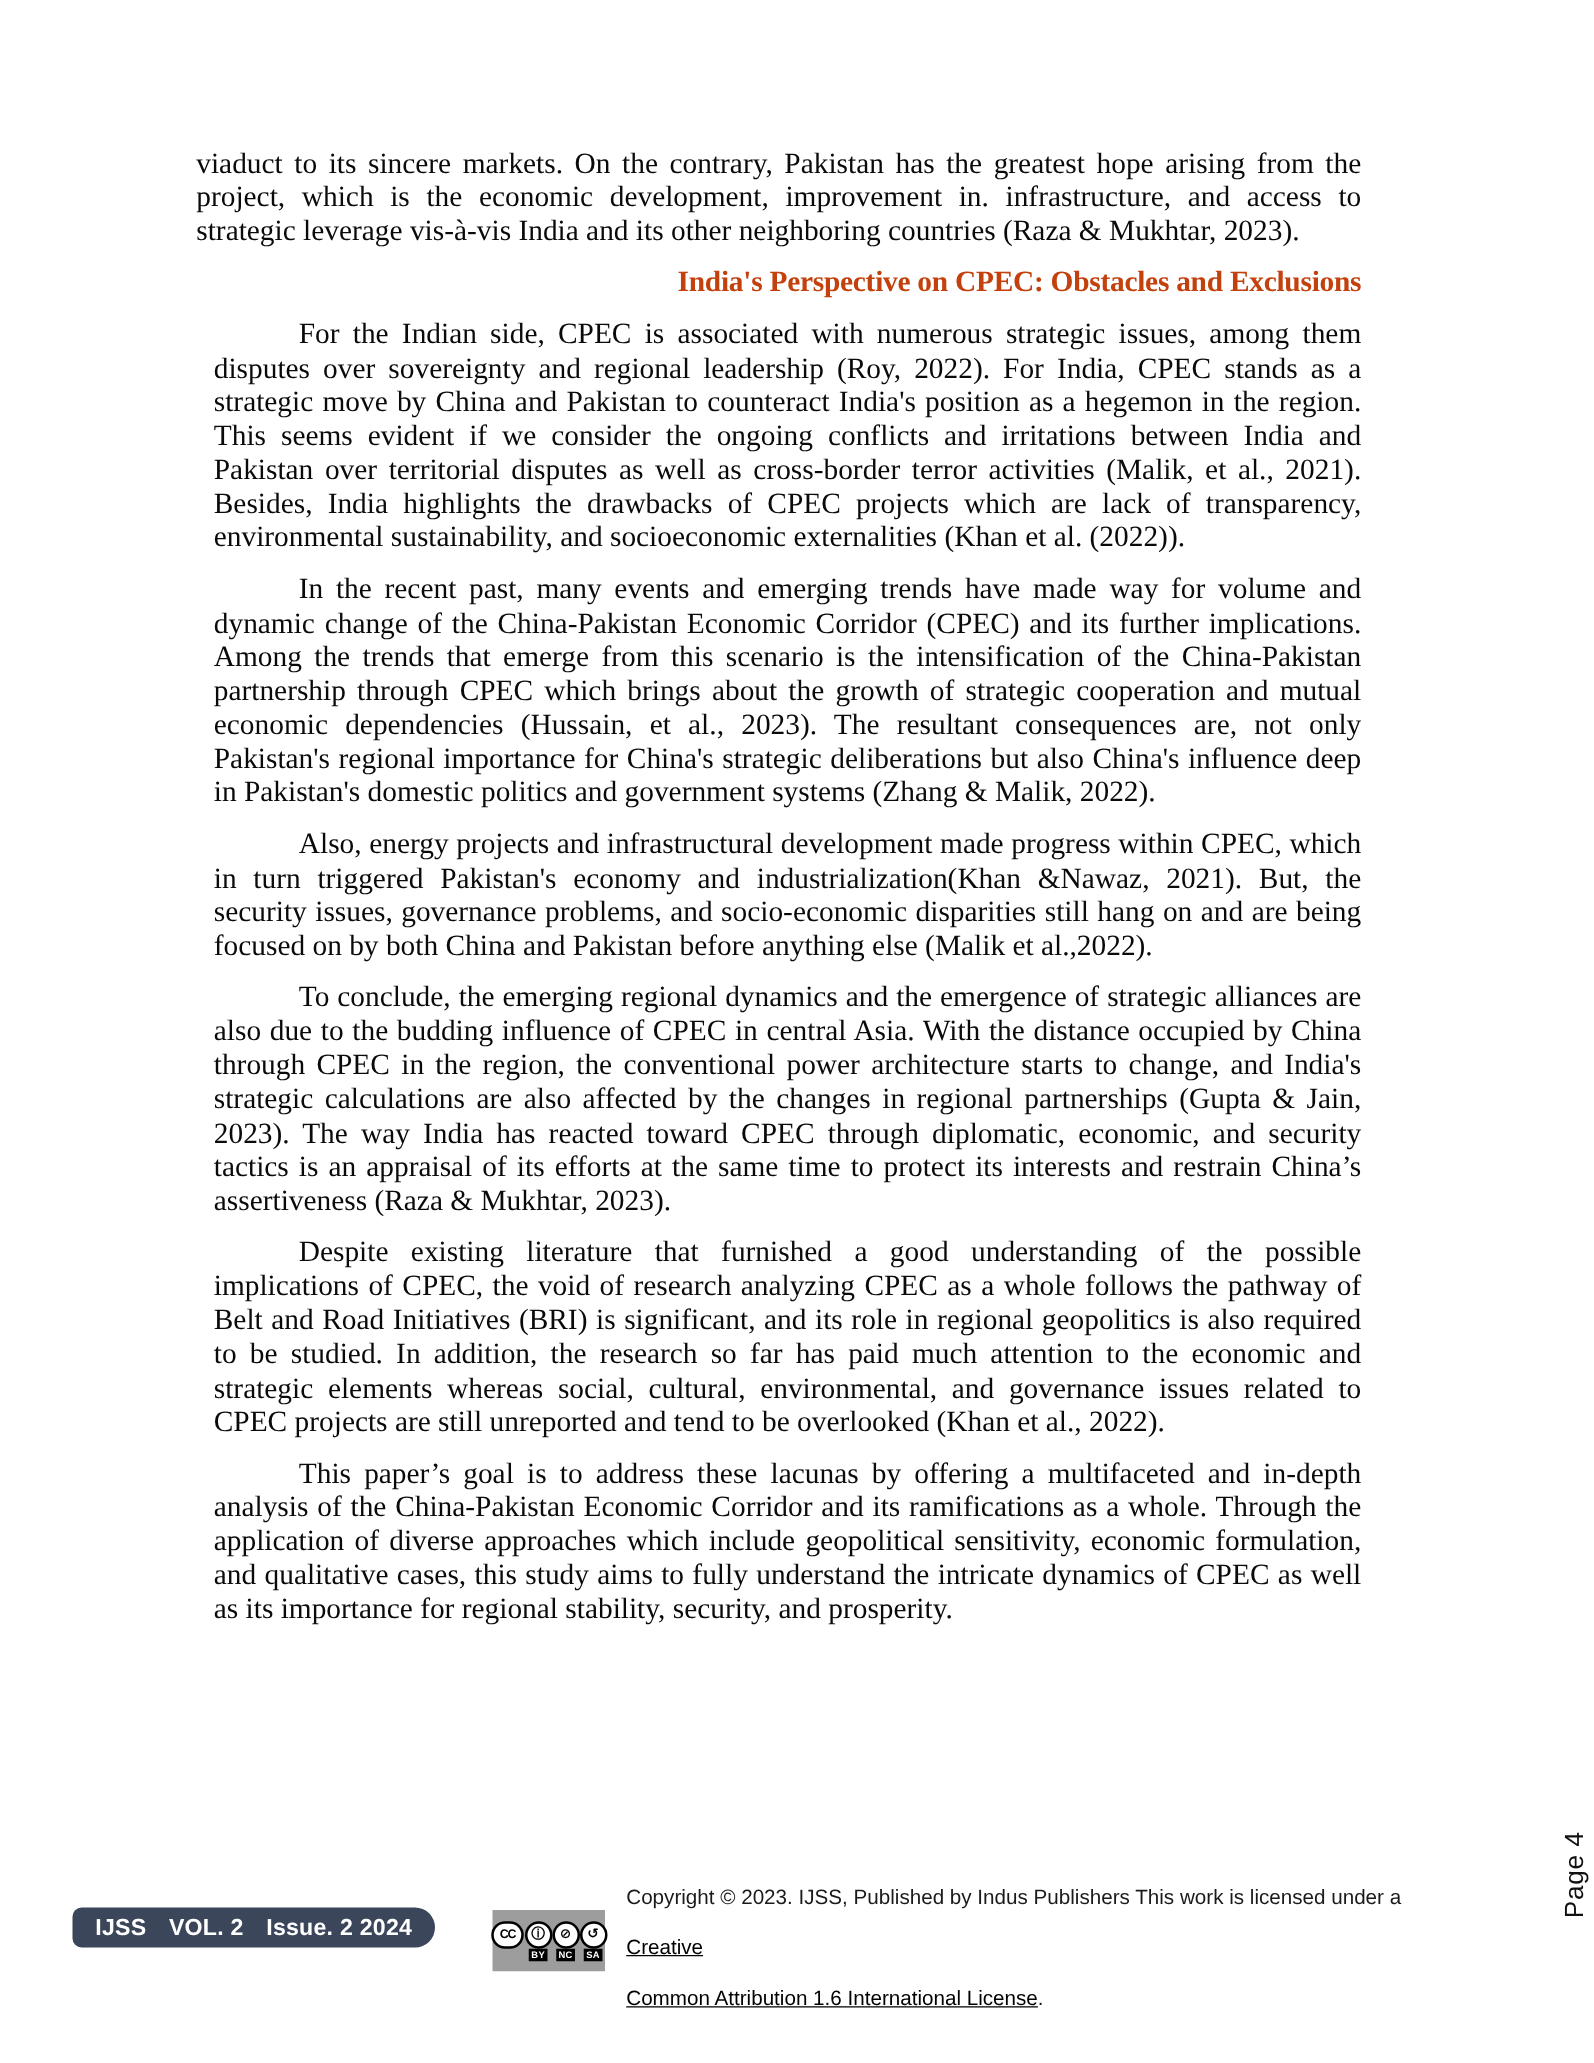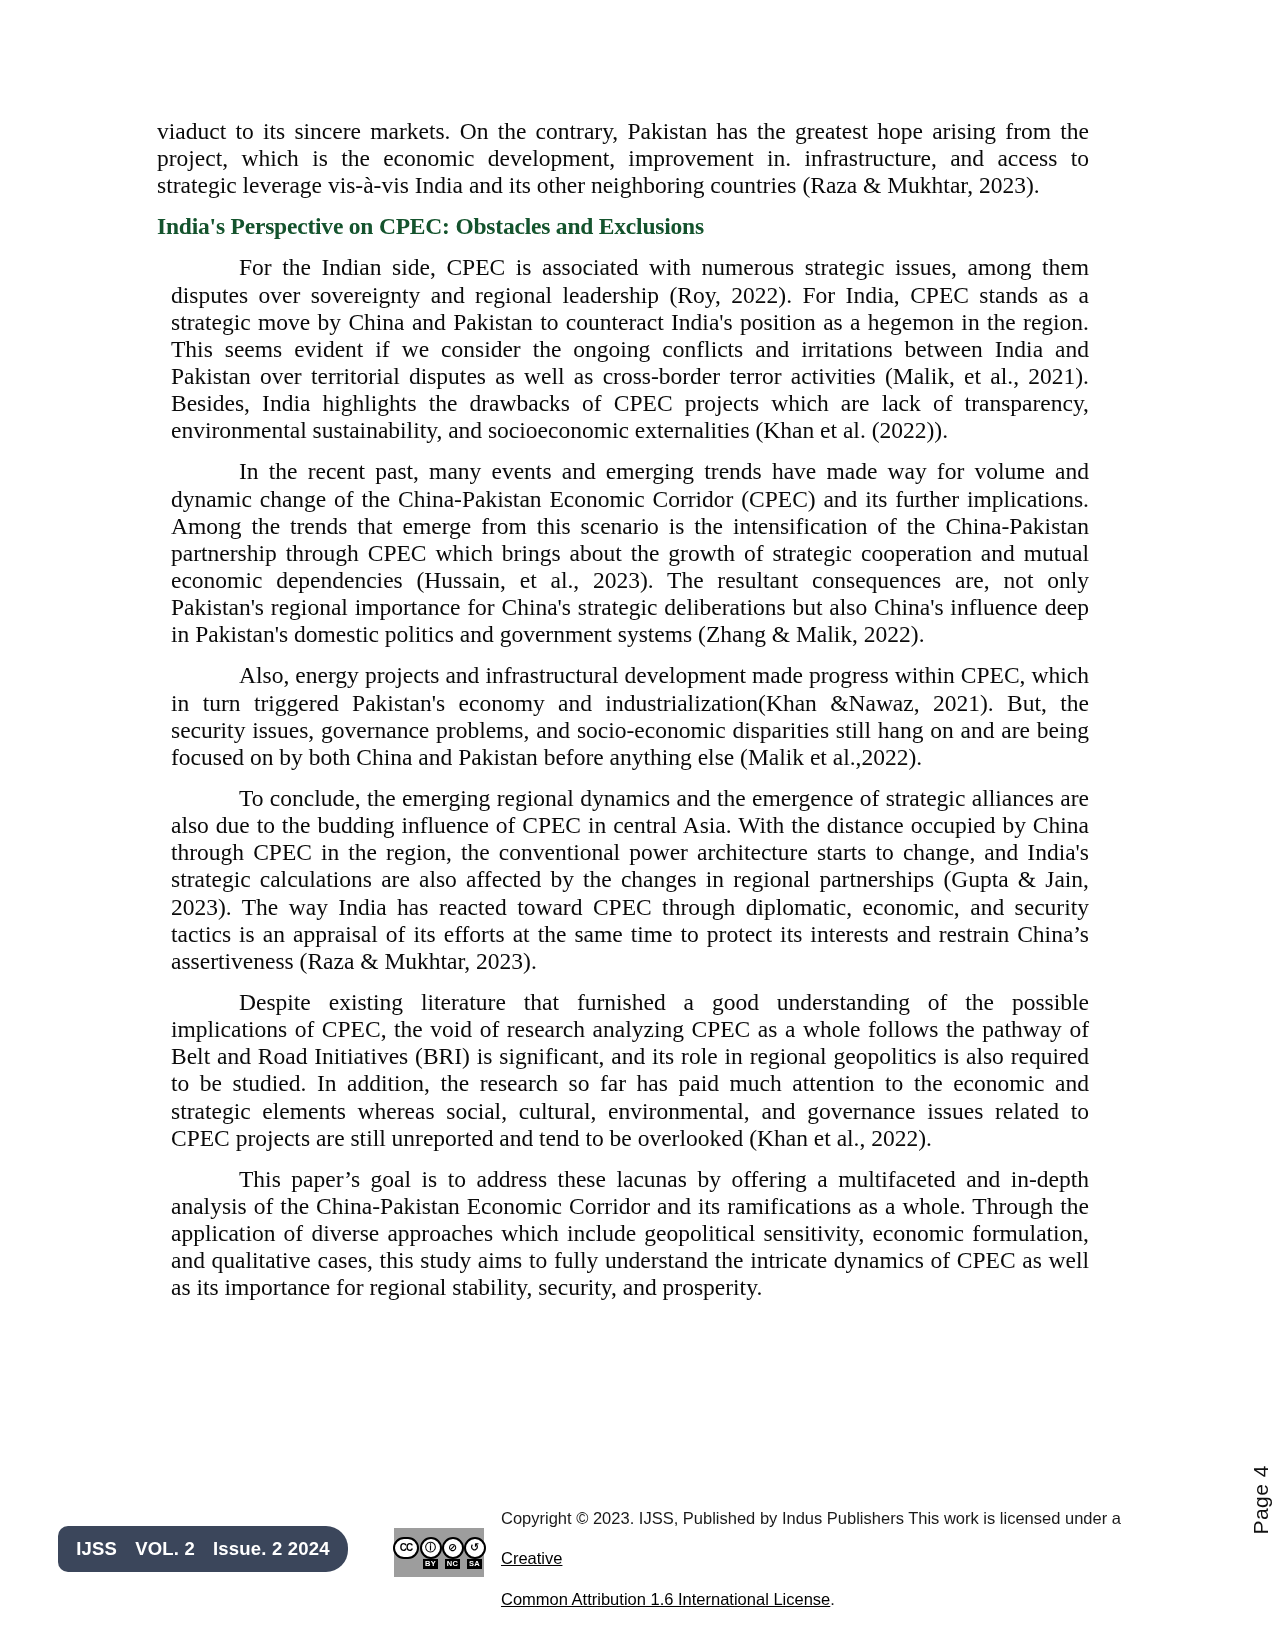--- a/index.html
+++ b/index.html
@@ -47,22 +47,23 @@
   }
   p.body-par.indent { text-indent: 68px; margin-left: 14px; }
   p.body-par:last-child { margin-bottom: 0; }
 
   h2.section-head {
     margin: 4px 0 14px 0;
     font-size: 23.5px;
     line-height: 1.15;
     font-weight: bold;
     font-family: "Liberation Serif", "DejaVu Serif", serif;
-    color: #14532d;
+    color: #c2410c;
     letter-spacing: -0.2px;
+    text-align: right;
   }
 
   
   .page-number {
     position: absolute;
     right: 18px;
     bottom: 185px;
     transform-origin: 100% 100%;
     transform: rotate(-90deg);
     font-family: "Liberation Sans", "DejaVu Sans", sans-serif;
@@ -70,21 +71,21 @@
     color: #111;
     white-space: nowrap;
     letter-spacing: 0.5px;
   }
 
   .issue-badge {
     position: absolute;
     left: 42px;
     top: 1526px;
     width: 290px;
-    height: 46px;
+    height: 32px;
     background: #3b465b;
     border-radius: 10px 22px 22px 10px;
     display: flex;
     align-items: center;
     justify-content: center;
     gap: 18px;
     color: #ffffff;
     font-family: "Liberation Sans", "DejaVu Sans", sans-serif;
     font-weight: bold;
     font-size: 18.5px;

